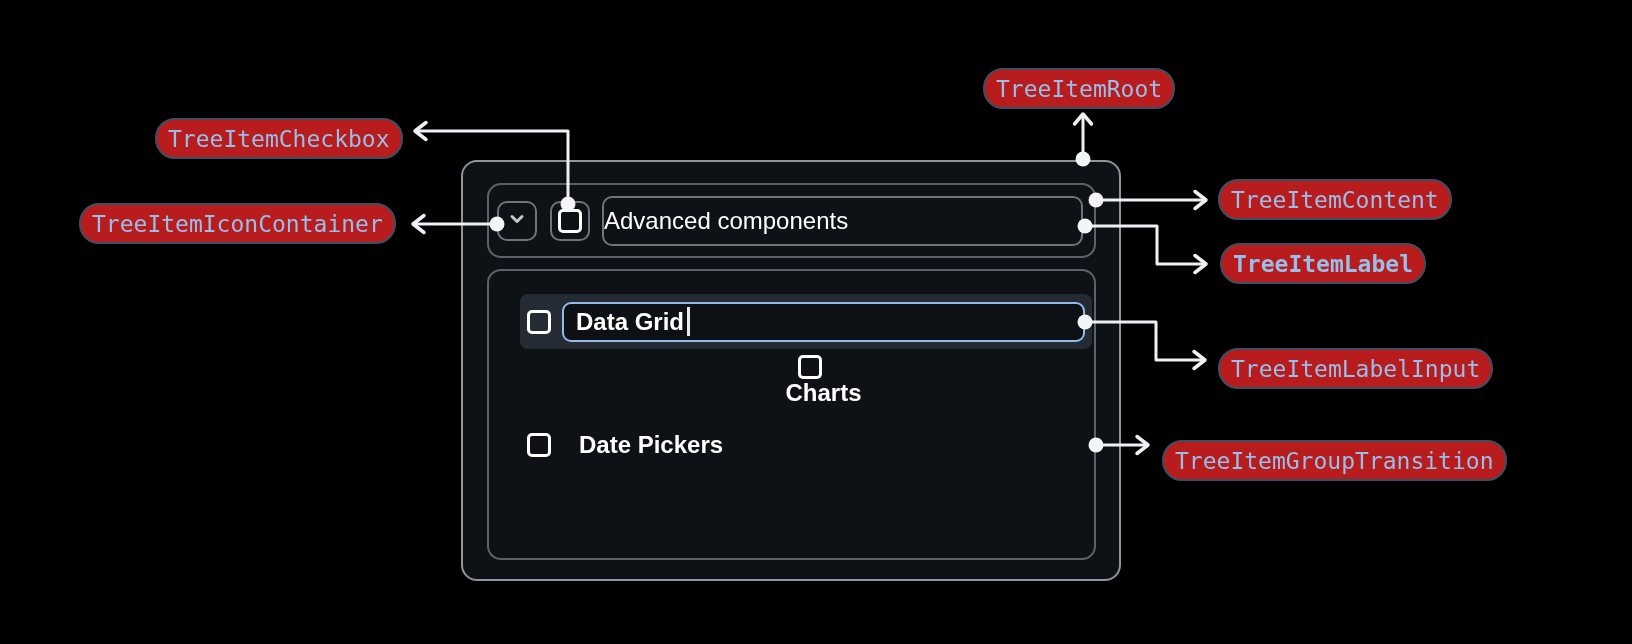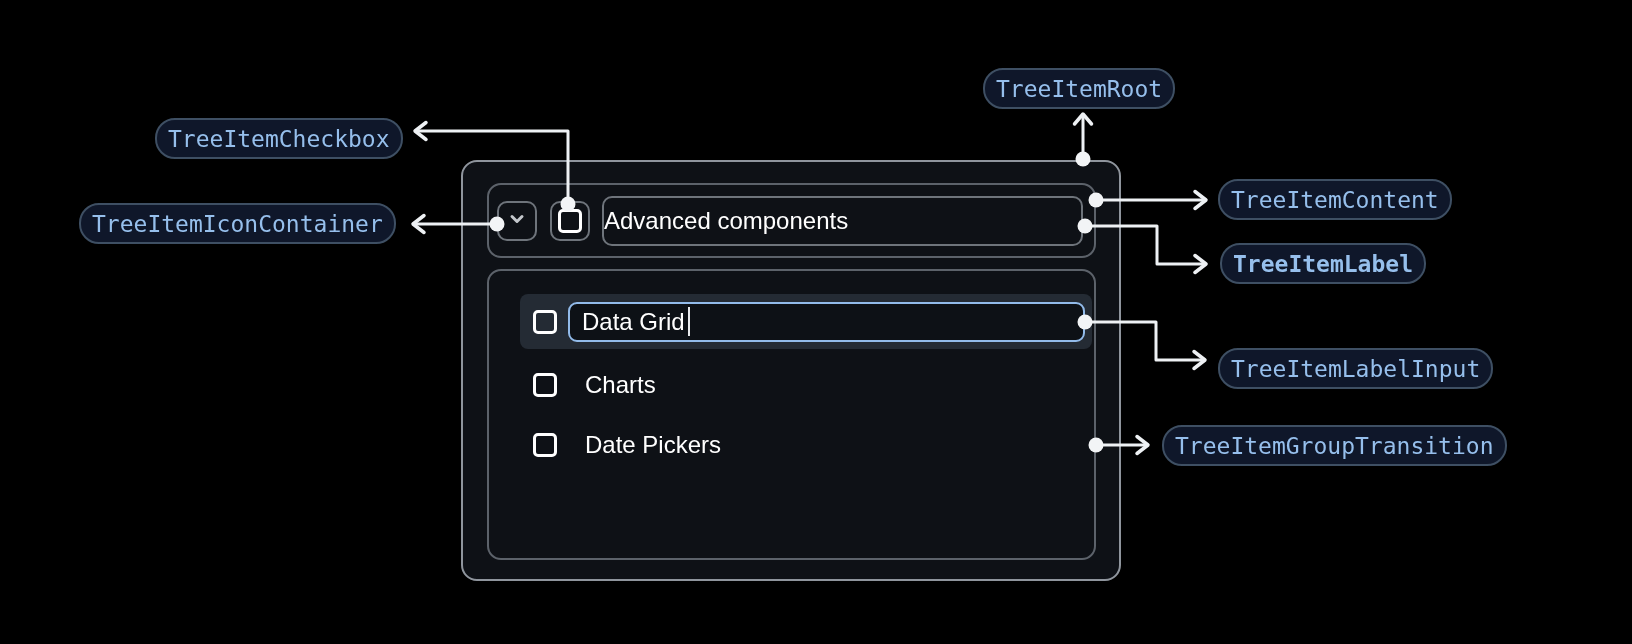--- a/index.html
+++ b/index.html
@@ -13,42 +13,42 @@
   .tree-content{left:487px;top:183px;width:609px;height:75px;border:2px solid #5c626a;
     border-radius:14px;display:flex;align-items:center;padding:0 11px 0 8px;}
   .ctl{width:40px;height:40px;border:2px solid #6e747b;border-radius:10px;background:transparent;
     display:flex;align-items:center;justify-content:center;flex:none;padding:0;cursor:pointer;}
   .ctl + .ctl{margin-left:13px;}
   .cb{box-sizing:border-box;width:24px;height:24px;border:3px solid #ffffff;border-radius:5px;flex:none;}
   .labelbox{flex:1;height:46px;margin-left:12px;border:2px solid #6e747b;border-radius:10px;
     display:flex;align-items:center;padding:0 0;color:#ffffff;font-size:24px;}
   .tree-group{left:487px;top:269px;width:609px;height:291px;border:2px solid #5c626a;border-radius:14px;}
   .row{position:absolute;left:520px;width:572px;display:flex;align-items:center;
-    padding-left:13px;box-sizing:border-box;color:#ffffff;font-size:24px;cursor:pointer;}
+    padding-left:7px;box-sizing:border-box;color:#ffffff;font-size:24px;cursor:pointer;font-weight:bold;}
   .row-edit{top:294px;height:55px;background:#242b34;border-radius:8px;}
-  .row-1{top:355px;height:60px;}
+  .row-1{top:355px;height:60px;flex-direction:column;}
   .row-2{top:415px;height:60px;}
   .row-3{top:474px;height:60px;}
   .row .itemlabel{margin-left:28px;}
   .editinput{flex:1;margin-left:11px;margin-right:7px;height:40px;border:2.5px solid #92bbea;
     border-radius:9px;background:#0d1116;display:flex;align-items:center;padding:0 12px;
     box-sizing:border-box;color:#fff;font-size:24px;cursor:text;}
   .caret{display:inline-block;width:2.5px;height:29px;background:#e8eaed;margin-left:3px;}
 
   
   .badge{position:absolute;box-sizing:border-box;height:41px;padding:0 11px;display:flex;align-items:center;
-    background:#0f172a;border:2px solid #3e4f63;border-radius:20px;color:#96bfec;
+    background:#b91c1c;border:2px solid #3e4f63;border-radius:20px;color:#96bfec;
     font-family:"DejaVu Sans Mono",monospace;font-size:23px;white-space:nowrap;z-index:5;}
   .badge-root{left:983px;top:68px;}
   .badge-checkbox{left:155px;top:118px;}
   .badge-icon-container{left:79px;top:203px;}
   .badge-content{left:1218px;top:179px;}
   .badge-label{left:1220px;top:243px;font-weight:bold;}
   .badge-label-input{left:1218px;top:348px;}
-  .badge-group-transition{left:1162px;top:425px;}
+  .badge-group-transition{left:1162px;top:440px;}
 
   
   .overlay{position:absolute;left:0;top:0;width:1632px;height:644px;z-index:10;pointer-events:none;}
   .conn{stroke:#eef1f4;stroke-width:3;fill:none;stroke-linecap:round;stroke-linejoin:round;}
   .head{stroke:#eef1f4;stroke-width:3.5;fill:none;stroke-linecap:round;stroke-linejoin:round;}
   .dot{fill:#f2f4f6;}
 </style>
 </head>
 <body>
 

